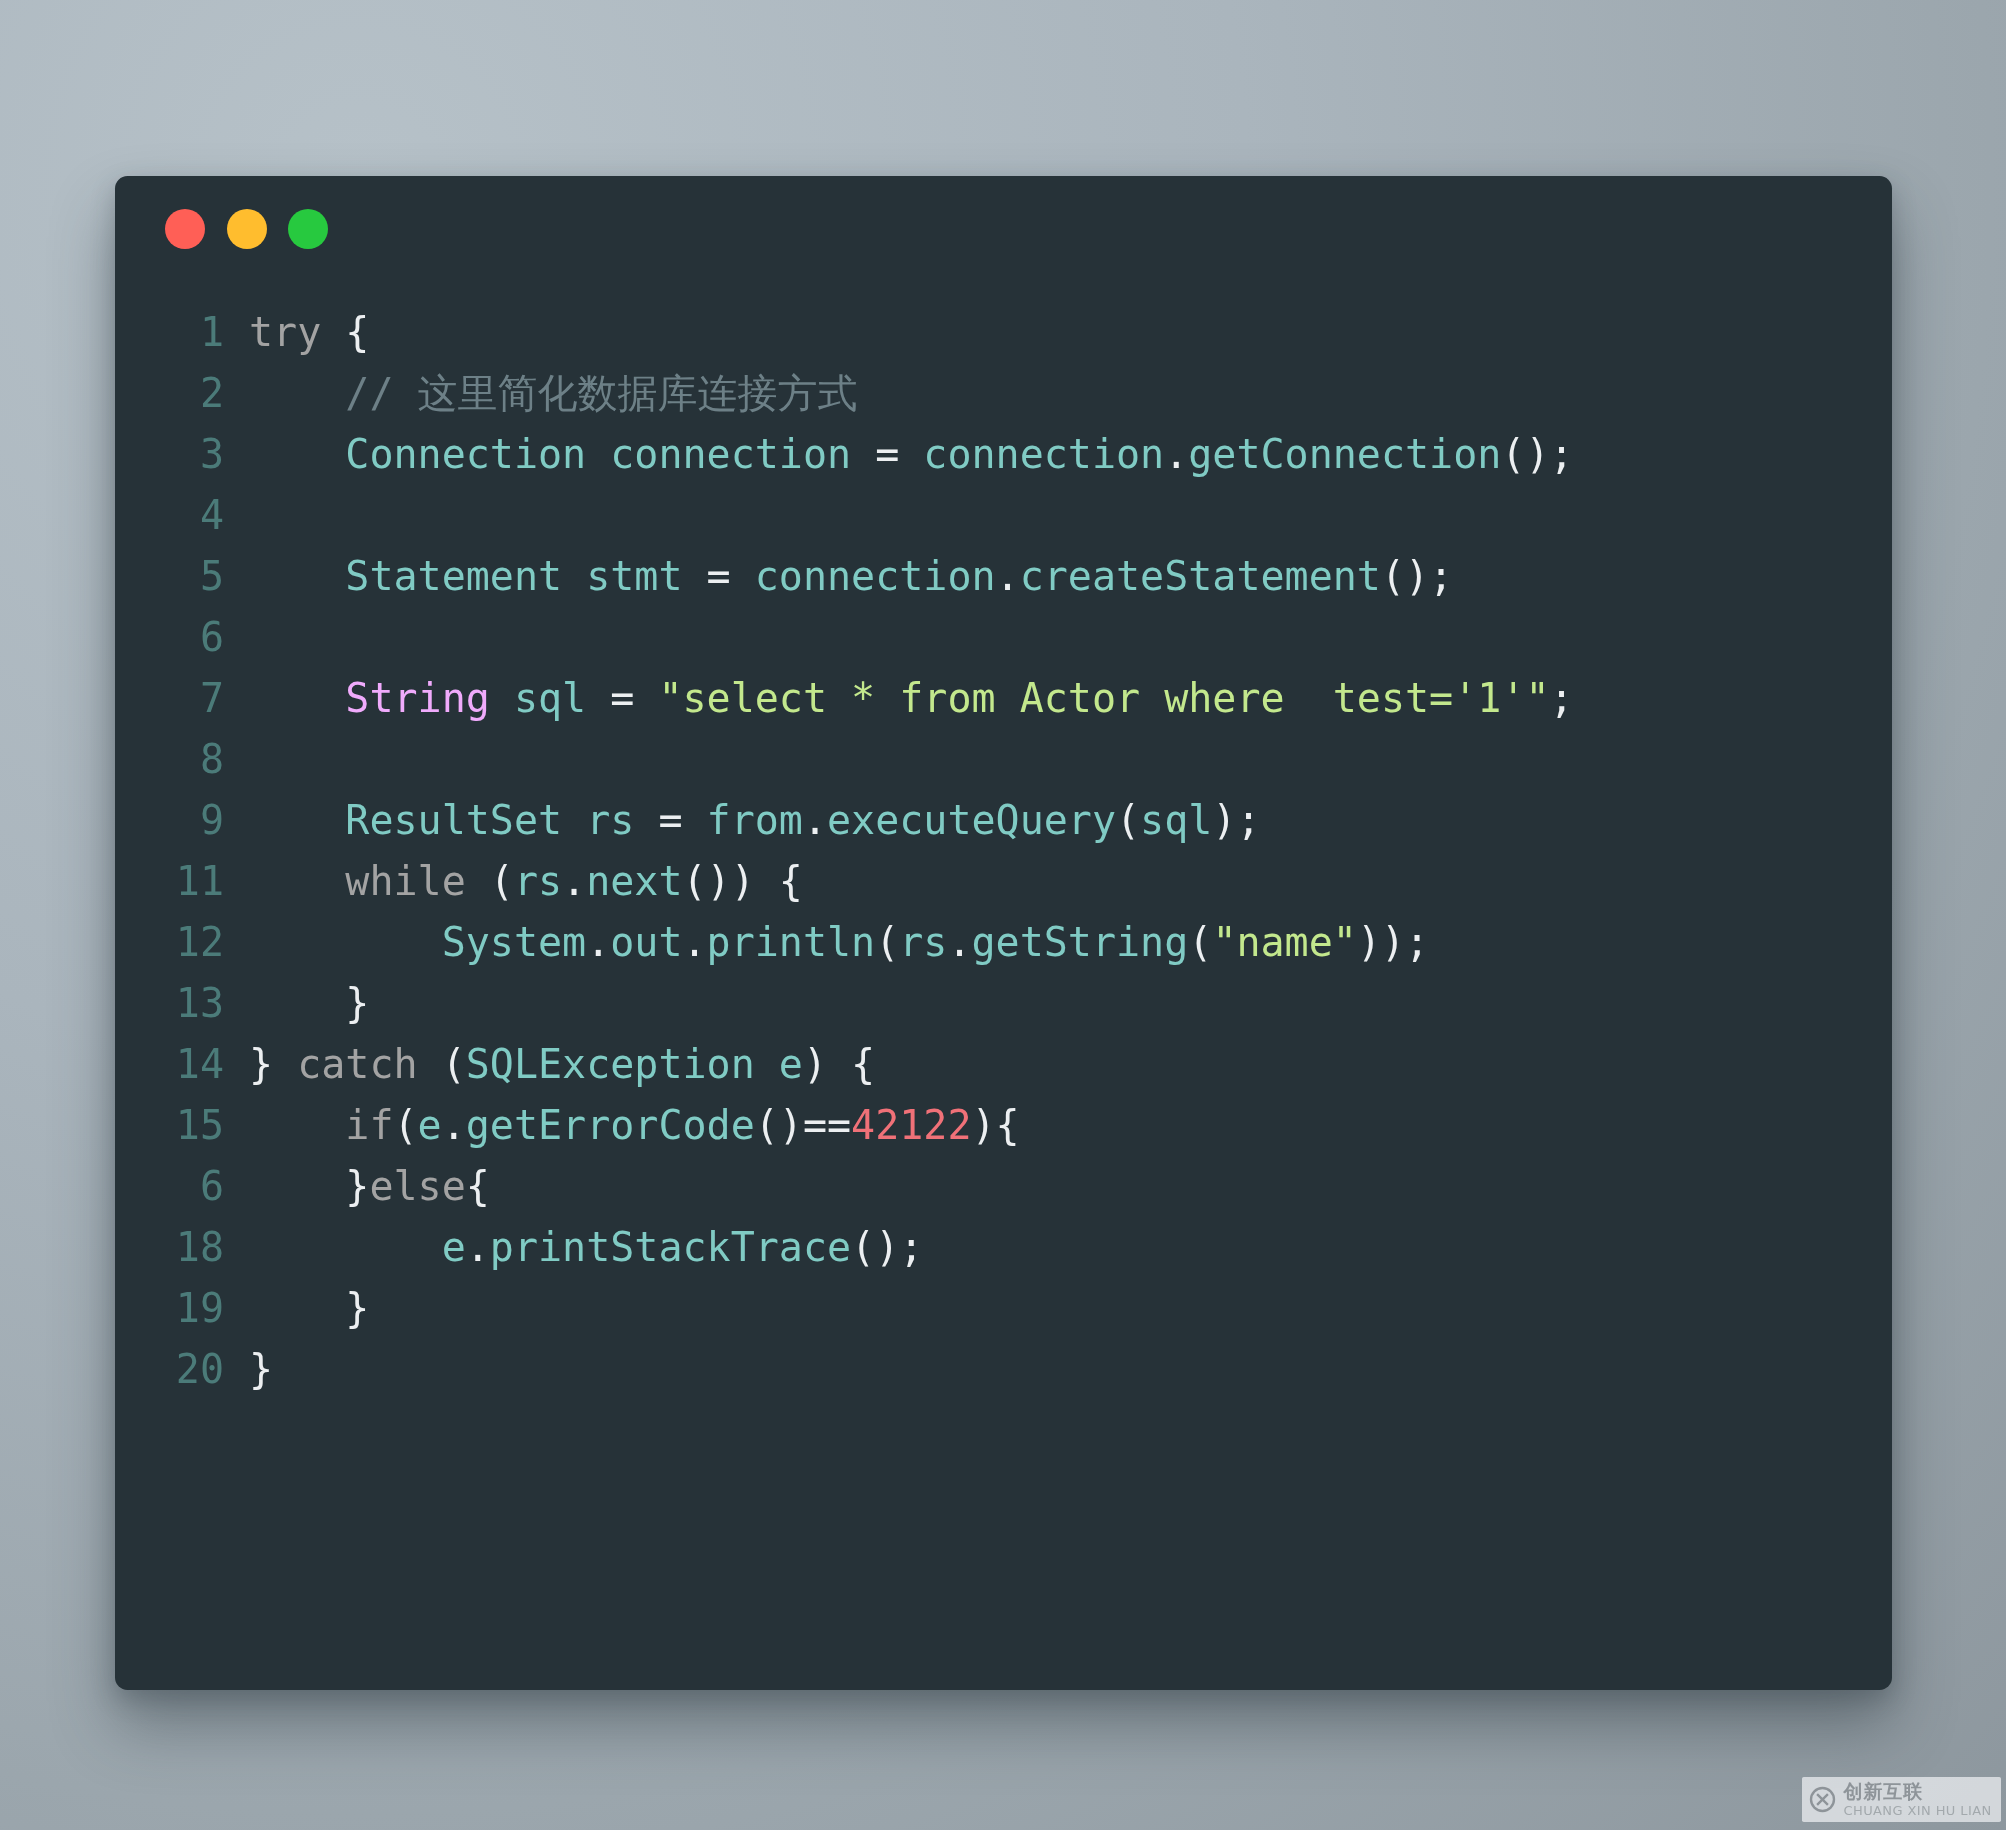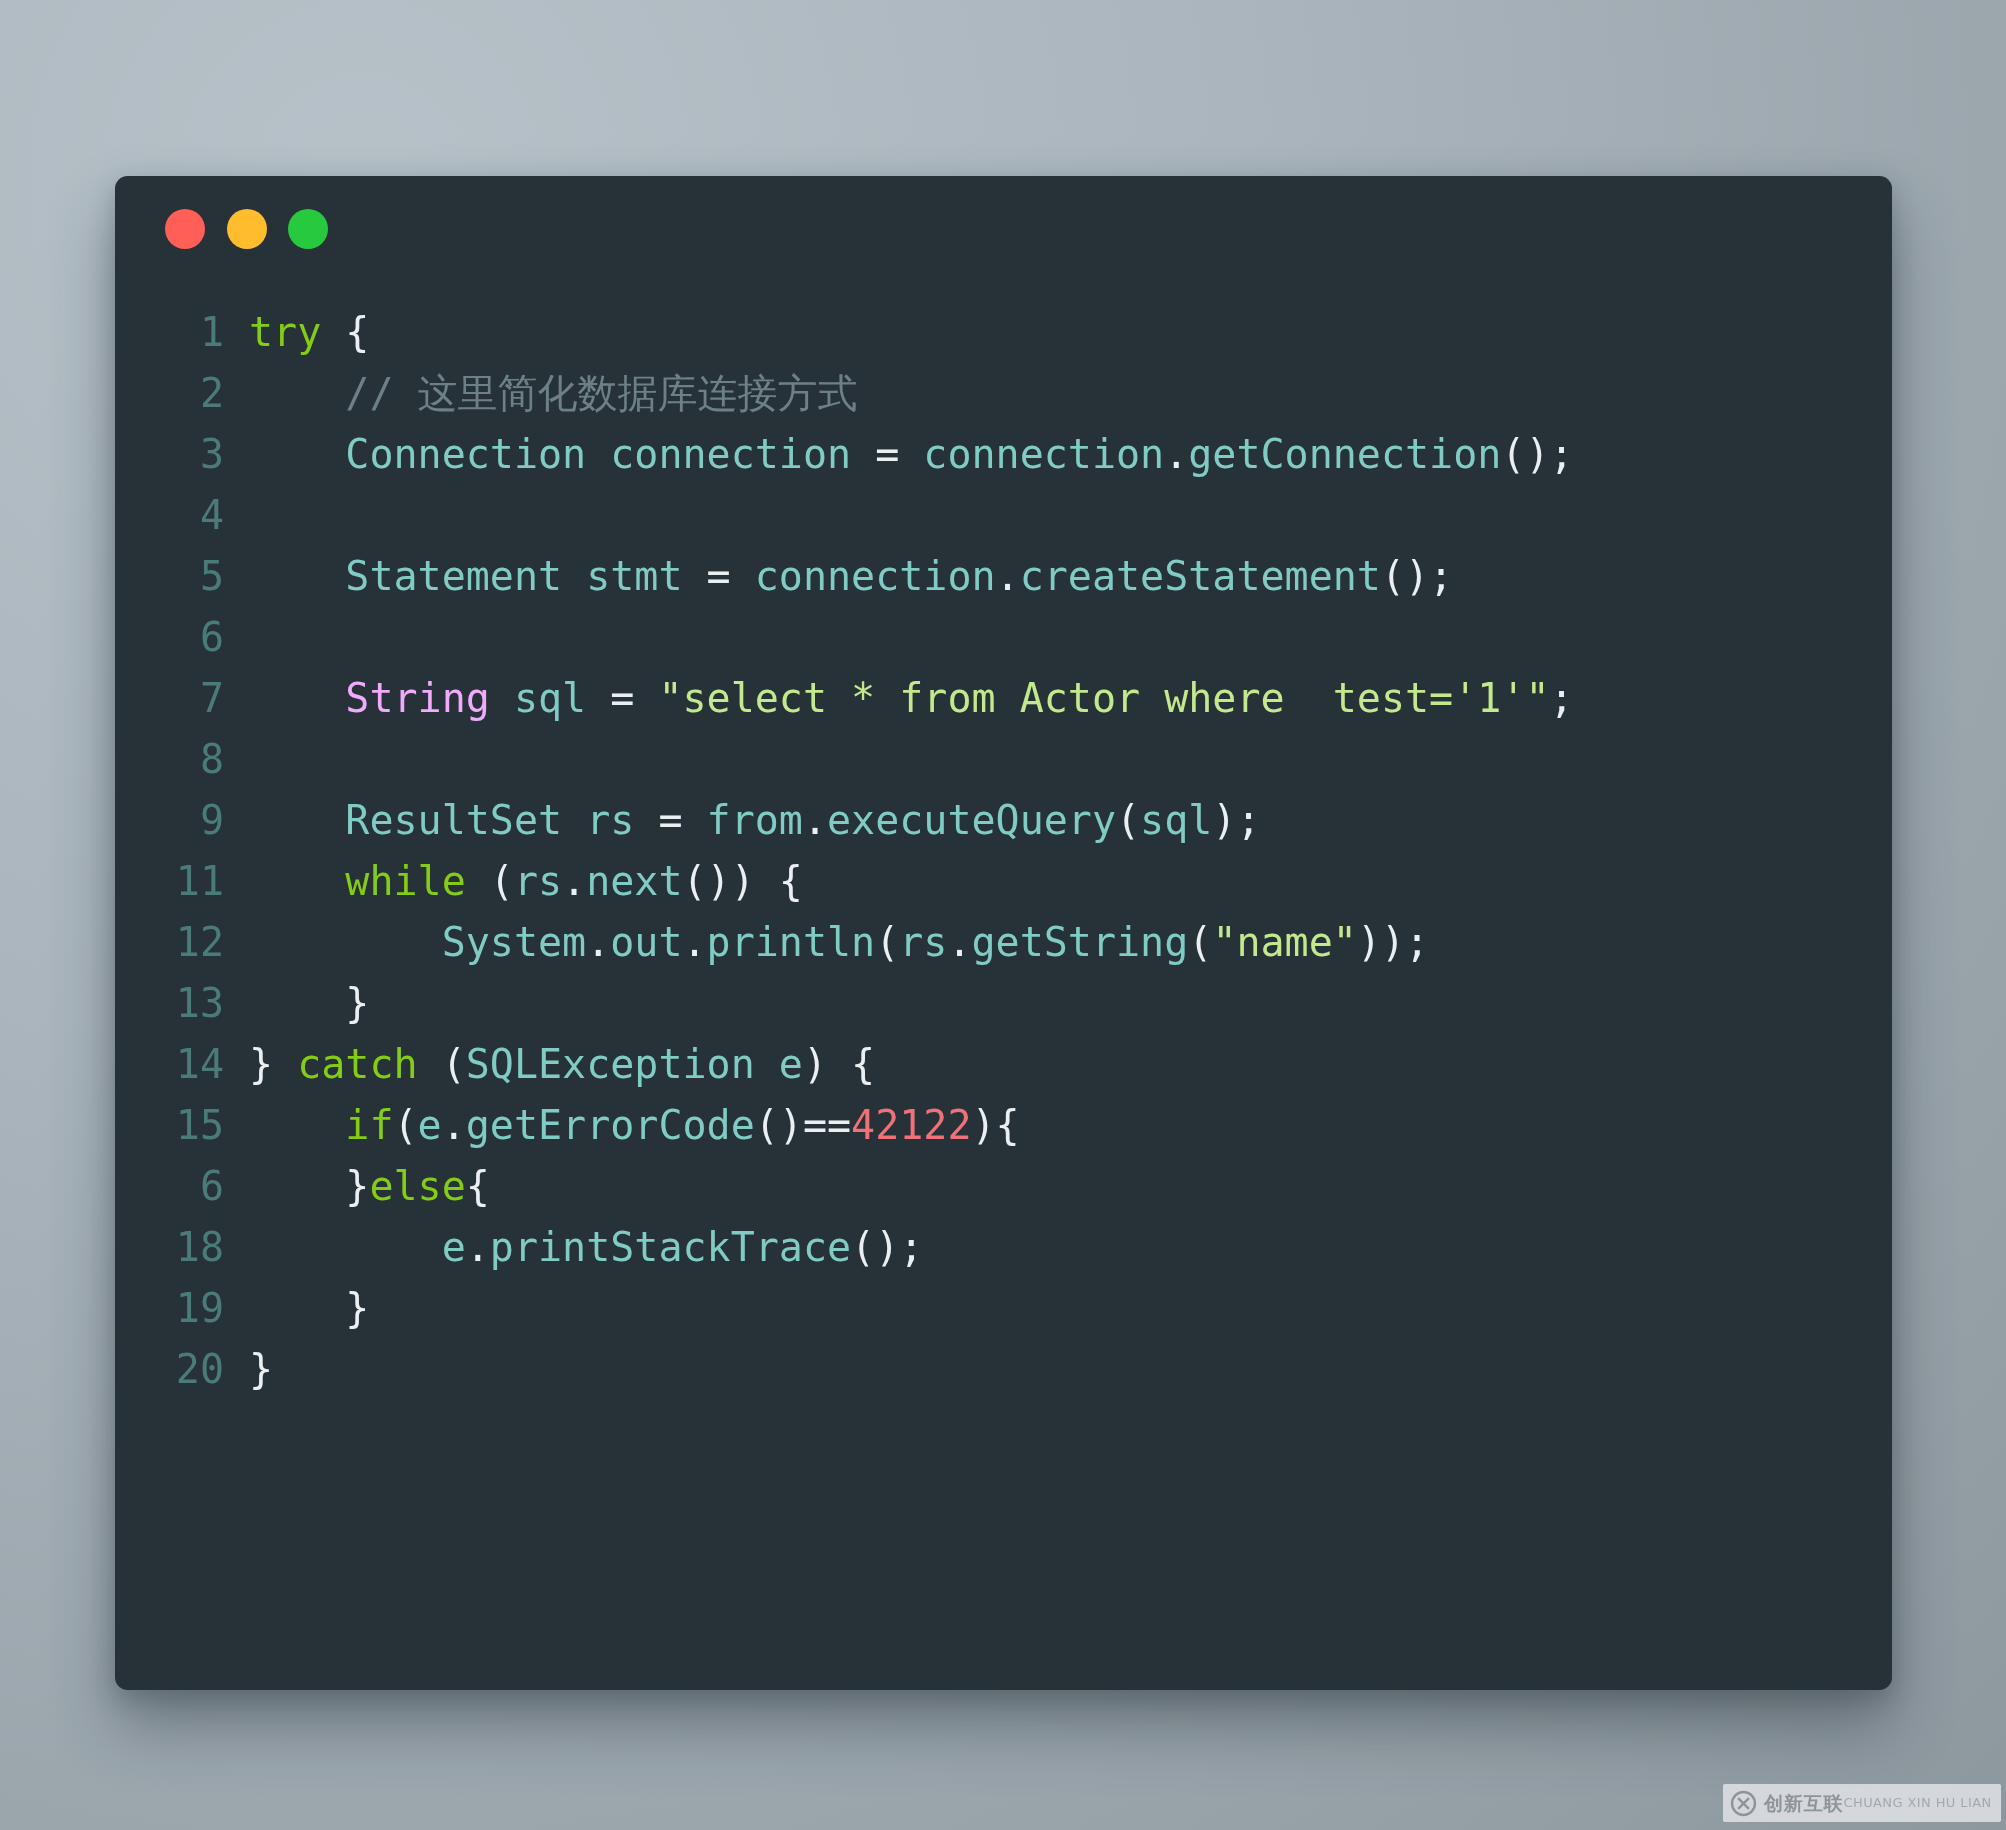--- a/index.html
+++ b/index.html
@@ -76,21 +76,21 @@
     opacity: 0.95;
     user-select: none;
   }
   .code-text {
     flex: 1;
     white-space: pre;
   }
 
   
   .t-plain   { color: #e8eced; }
-  .t-kw      { color: #84cc16; margin-top: 20px; }
+  .t-kw      { color: #a3a3a3; margin-top: 20px; }
   .t-type    { color: #80cbc4; }
   .t-str     { color: #c3e88d; }
   .t-num     { color: #f07178; text-align: center; }
   .t-comment { color: #6d8087; }
   .t-yellow  { color: #f0abfc; }
   .t-op      { color: #eceff1; }
   .t-punc    { color: #eceff1; }
 
   
   .watermark {
@@ -104,21 +104,21 @@
     padding: 5.4px 9px 5.4px 7.2px;
     border-radius: 1.8px;
   }
   .wm-logo {
     width: 27px;
     height: 27px;
     flex: none;
   }
   .wm-text {
     display: flex;
-    flex-direction: row;
+    flex-direction: column;
     line-height: 1;
   }
   .wm-cn {
     font-family: "DejaVu Sans", sans-serif;
     font-size: 19px;
     font-weight: bold;
     color: #8e9499;
     letter-spacing: 0.9px;
   }
   .wm-py {

